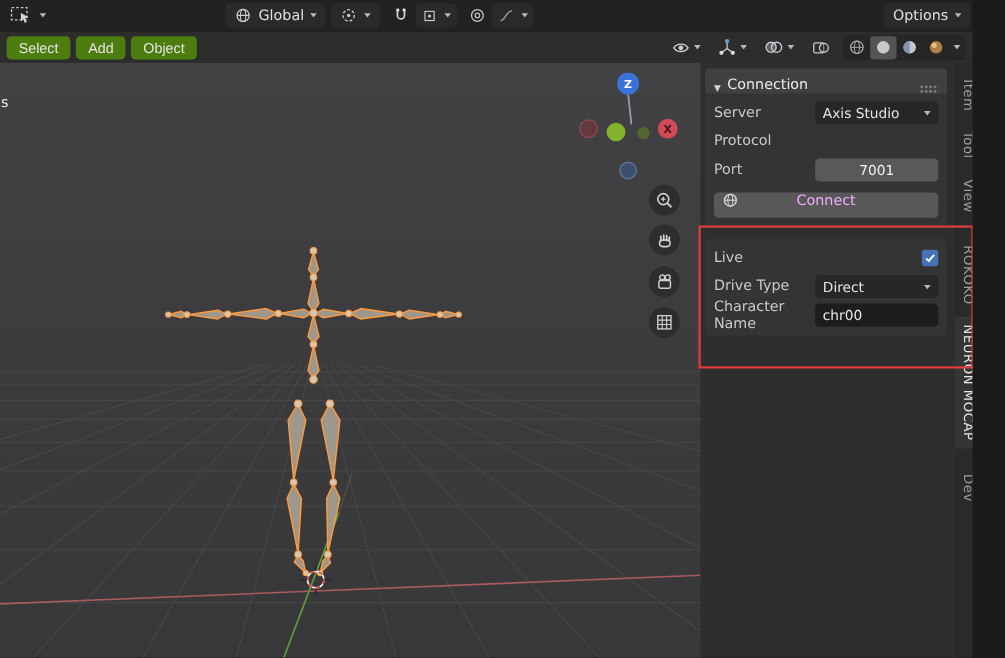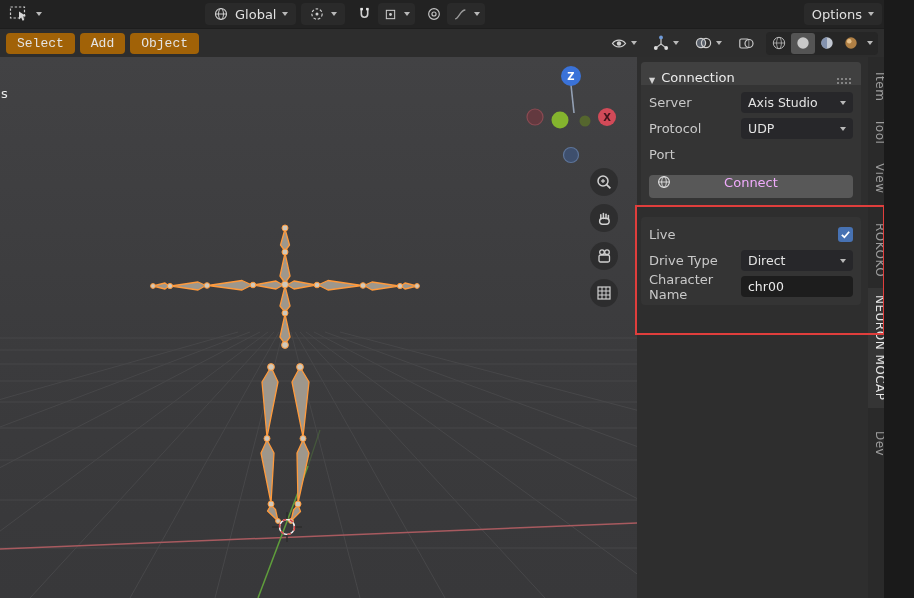--- a/index.html
+++ b/index.html
@@ -12,21 +12,21 @@
   .row1{position:absolute;left:0;top:0;width:914px;height:28px;background:#222222;
         display:flex;align-items:center;padding:0 6px;z-index:7}
   .row2{position:absolute;left:0;top:28px;width:914px;height:29px;background:#2d2d2d;
         border-top:1px solid #1d1d1d;display:flex;align-items:center;padding:0 6px;z-index:7}
   .spacer{flex:1}
   .iconbtn{display:flex;align-items:center;gap:3px;height:22px;padding:0 3px;border-radius:4px}
   .dd{display:flex;align-items:center;gap:6px;height:22px;background:#2a2a2a;border-radius:4px;
       padding:0 8px;color:#e0e0e0}
   .chev{width:0;height:0;border-left:3.5px solid transparent;border-right:3.5px solid transparent;
         border-top:4px solid #b9b9b9;flex:none}
-  .menu-btn{background:#a16207;border:none;color:#e4e4e4;font-size:13px;font-family:Liberation Mono, monospace;
+  .menu-btn{background:#4d7c0f;border:none;color:#e4e4e4;font-size:13px;font-family:Liberation Sans, sans-serif;
             padding:4px 11px;border-radius:4px;margin-right:5px;line-height:1}
   .shade-group{display:flex;align-items:center;background:#262626;border-radius:4px;padding:1px;margin-left:8px}
   .shade-seg{width:24px;height:21px;display:flex;align-items:center;justify-content:center;border-radius:3px}
   .shade-seg.active{background:#545454}
   svg{display:block}
 
   
   .viewport{position:absolute;left:0;top:57px;width:637px;height:541px;overflow:hidden;
             background:linear-gradient(#424244,#3b3b3d 55%,#38383a)}
   .scene{position:absolute;left:0;top:0}
@@ -378,29 +378,28 @@
           <span class="plabel">Server</span>
           <div class="ctrl">
             <div class="select">
               <span>Axis Studio</span>
               <i class="chev"></i>
             </div>
           </div>
         </div>
         <div class="prow">
           <span class="plabel">Protocol</span>
-          <div class="ctrl">
-            <div class="select">
-              <span>UDP</span>
-              <i class="chev"></i>
-            </div>
-          </div>
         </div>
         <div class="prow">
           <span class="plabel">Port</span>
+          <div class="ctrl">
+            <div class="numfield">
+              <span>7001</span>
+            </div>
+          </div>
         </div>
       </div>
       <div class="connect-btn">
         <svg width="14" height="14" viewBox="0 0 14 14">
           <circle cx="7" cy="7" r="5.4" fill="none" stroke="#e2e2e2" stroke-width="1.1"></circle>
           <ellipse cx="7" cy="7" rx="2.3" ry="5.4" fill="none" stroke="#e2e2e2" stroke-width="0.9"></ellipse>
           <line x1="1.6" y1="7" x2="12.4" y2="7" stroke="#e2e2e2" stroke-width="0.9"></line>
         </svg>
         <span>Connect</span>
       </div>

